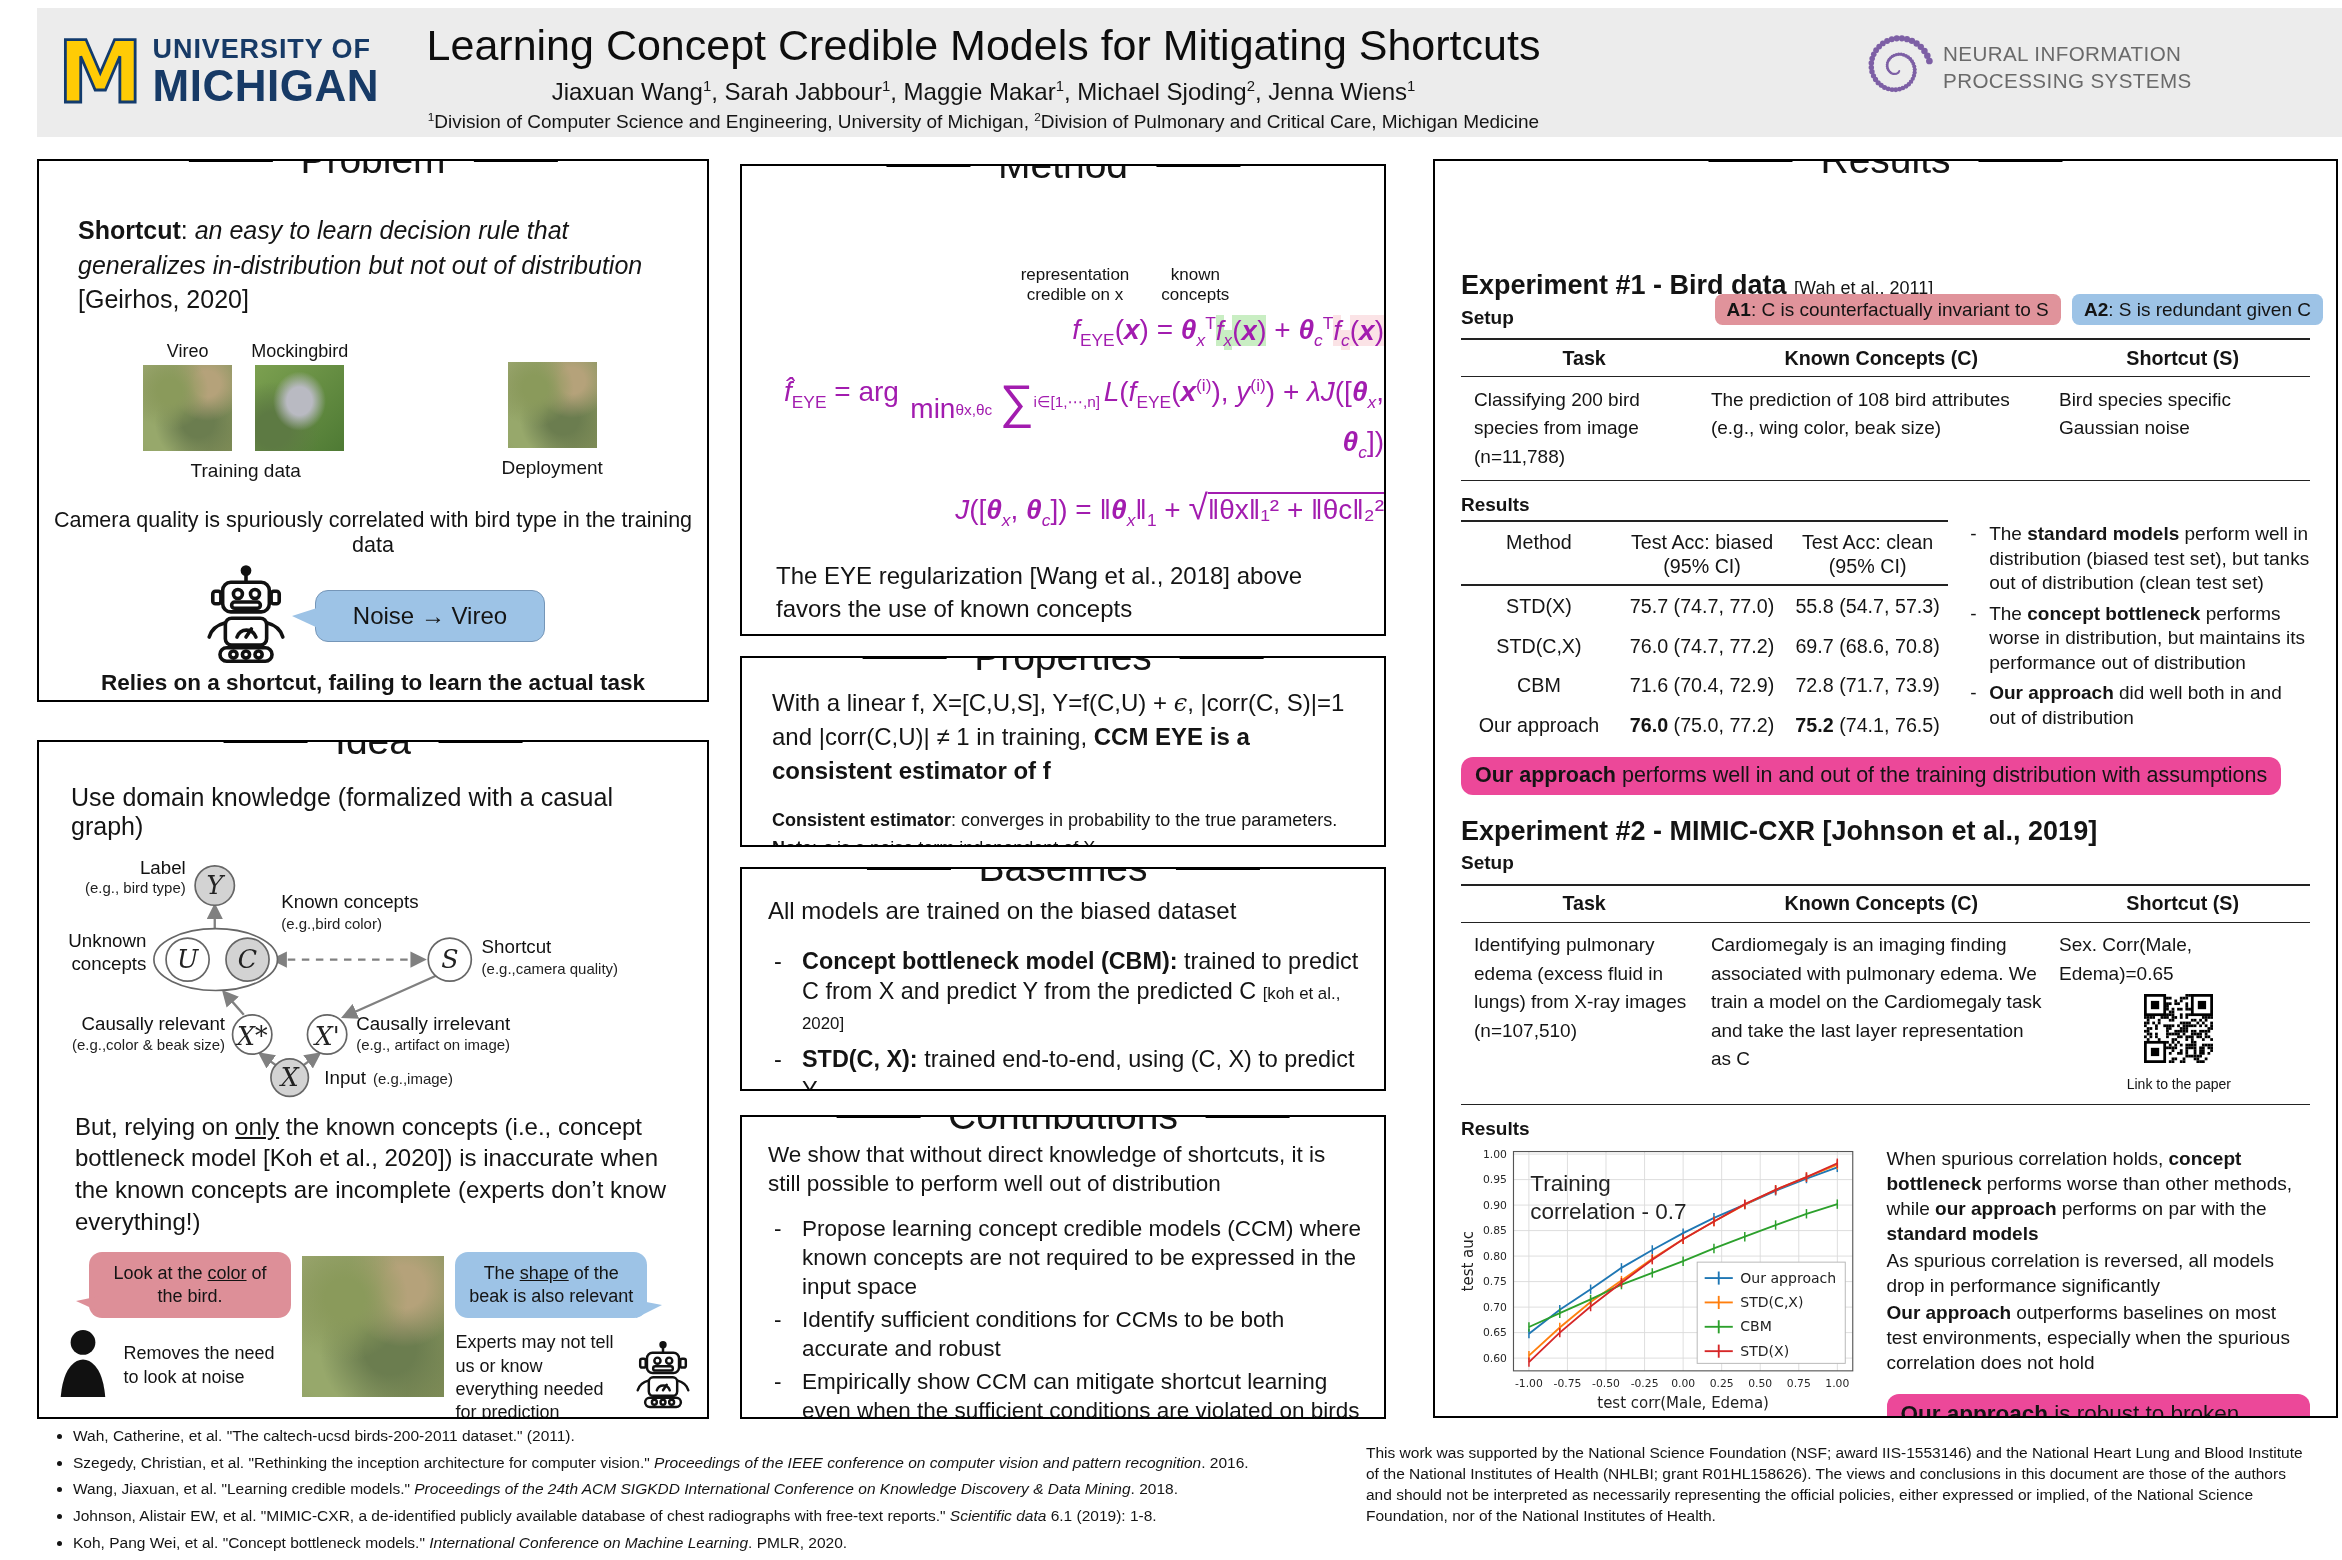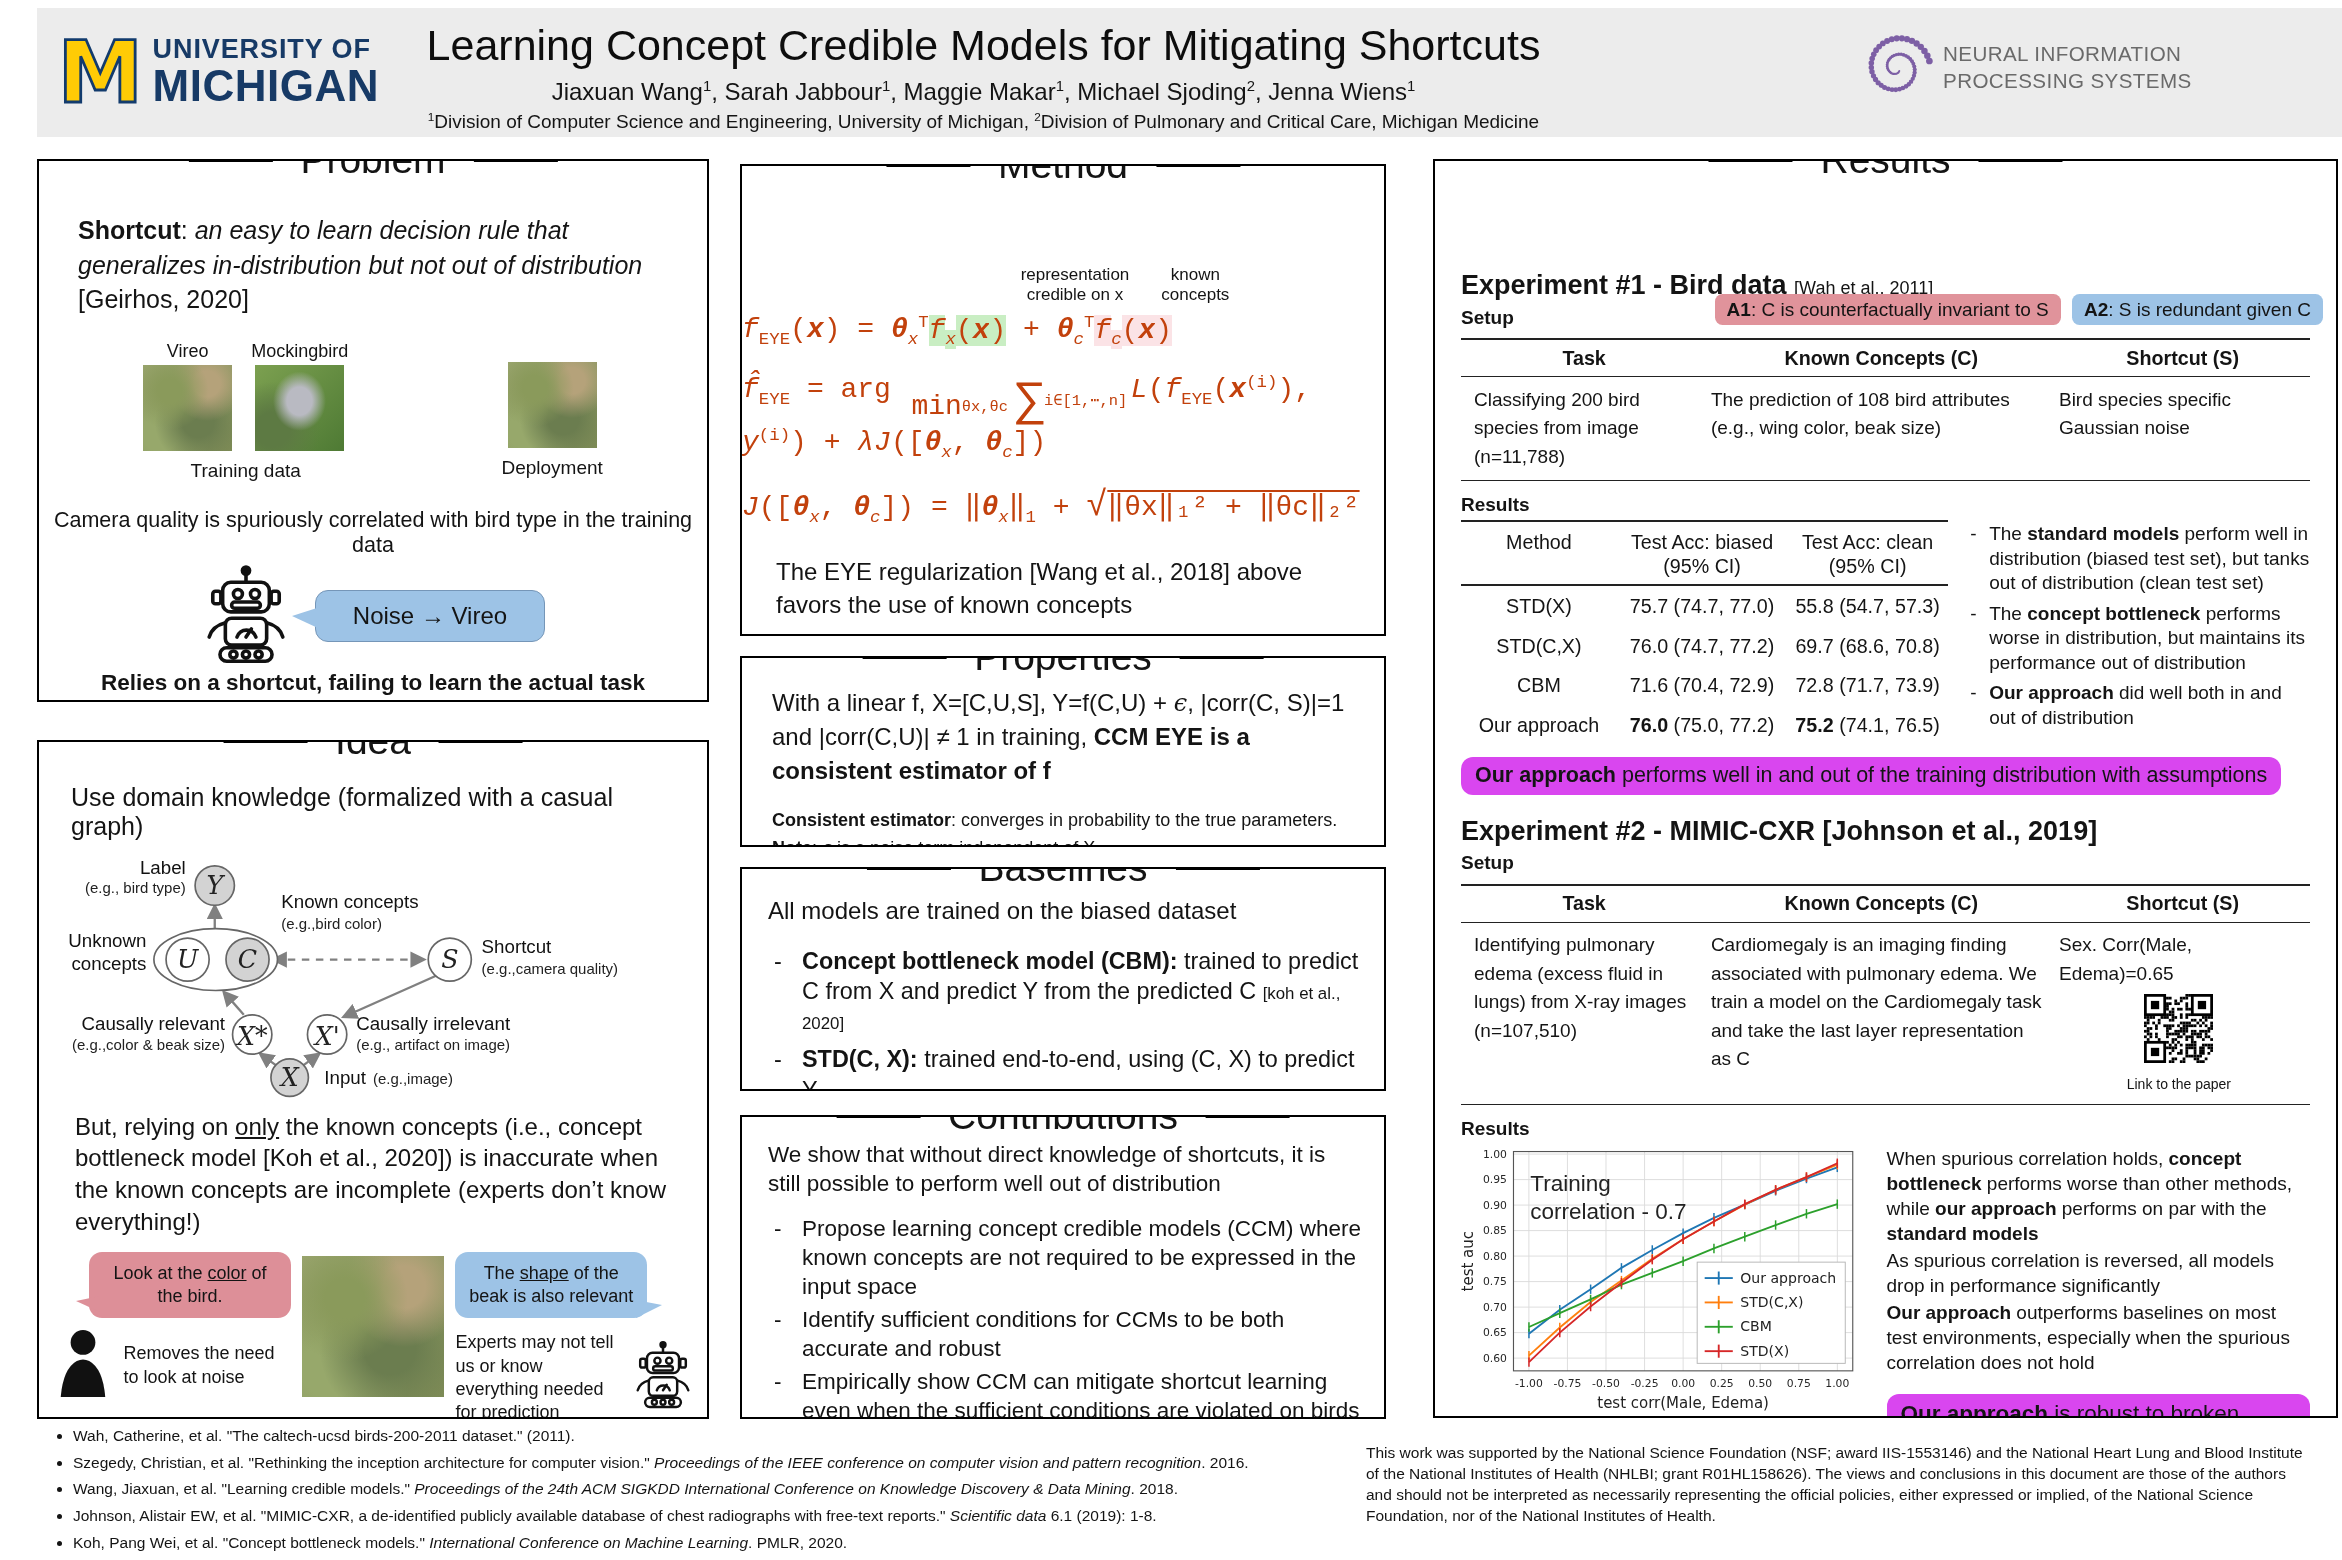--- a/index.html
+++ b/index.html
@@ -88,21 +88,21 @@
   .bubble.blue .tail{position:absolute;right:-15px;bottom:0px;width:0;height:0;
      border-top:5.6px solid transparent;border-bottom:13px solid transparent;border-left:26px solid #9dc3e6}
   .under-row{display:flex;gap:9.4px;margin-top:7.5px;align-items:center}
   .person-svg{width:62px;height:75px;flex:0 0 auto}
   .robot-sm{width:62px;height:71px;flex:0 0 auto}
   .side-note{font-size:18px;line-height:1.3;margin-top:5.6px}
   .scene-bird{width:142px;height:141px;flex:0 0 auto;margin-top:3.7px}
   
   .m-ann{margin-top:99px;display:flex;justify-content:center;gap:32px;font-size:17px;
          text-align:center;line-height:1.2;transform:translateX(62px)}
-  .eq{font-family:Liberation Mono, monospace;font-size:28px;text-align:left;color:#c2410c}
+  .eq{font-family:Liberation Sans, sans-serif;font-size:28px;text-align:right;color:#a21caf}
   .eq1{margin-top:7.5px}.eq2{margin-top:24px}.eq3{margin-top:24px}
   .m-text{margin:30px 34px 0;font-size:24px;line-height:1.35}
   
   .prop-main{margin:28px 30px 0;font-size:24px;line-height:1.42}
   .prop-notes{margin:19px 30px 0;font-size:18px;line-height:1.5}
   .bl-intro{margin:28px 26px 0;font-size:24px}
   .dash-list{margin:20.6px 19px 0 60px;padding:0;font-size:23.4px;line-height:1.3;list-style:none}
   .dash-list li{position:relative;margin-bottom:7.5px}
   .dash-list li::before{content:"-";position:absolute;left:-28px}
   .c-intro{margin:22.5px 26px 0;font-size:22.5px;line-height:1.3}
@@ -126,21 +126,21 @@
   .r-label{font-weight:bold;font-size:19px;margin-top:13px}
   .exp1-flex{display:flex;gap:20.6px;margin-top:3.7px}
   .res-table{width:487px;flex:0 0 auto;display:grid;grid-template-columns:32% 35% 33%;
              border-top:2.8px solid #222;align-self:flex-start}
   .rt-head{font-size:19.7px;text-align:center;padding:7.5px 1.9px 5.6px;line-height:1.25;border-bottom:2.8px solid #222}
   .rt-cell{font-size:19.7px;text-align:center;padding:8.4px 1.9px}
   .side-bullets{flex:1;font-size:19px;line-height:1.28;margin-top:1.9px}
   .side-bullets .dash-list{margin:0 0 0 20.6px;font-size:19px}
   .side-bullets .dash-list li{margin-bottom:5.6px}
   .side-bullets .dash-list li::before{left:-19px}
-  .hl-bar{background:#d946ef;border-radius:12px;padding:6.6px 14px;font-size:21.5px;
+  .hl-bar{background:#ec4899;border-radius:12px;padding:6.6px 14px;font-size:21.5px;
           margin-top:11.2px;width:fit-content}
   .exp2-flex{display:flex;gap:22.5px;margin-top:1.9px}
   .chart-col{flex:0 0 auto}
   .r-text{flex:1;font-size:19px;line-height:1.32;margin-top:3.7px}
   .r-text p{margin:0 0 1.9px 0}
   
   .refs{position:absolute;left:49px;top:1426px;width:1312px;font-size:15.5px;line-height:1.3}
   .refs ul{margin:0;padding-left:24px}
   .refs li{margin-bottom:6.6px}
   .ack{position:absolute;left:1366px;top:1443px;width:950px;font-size:15.5px;line-height:1.35}

